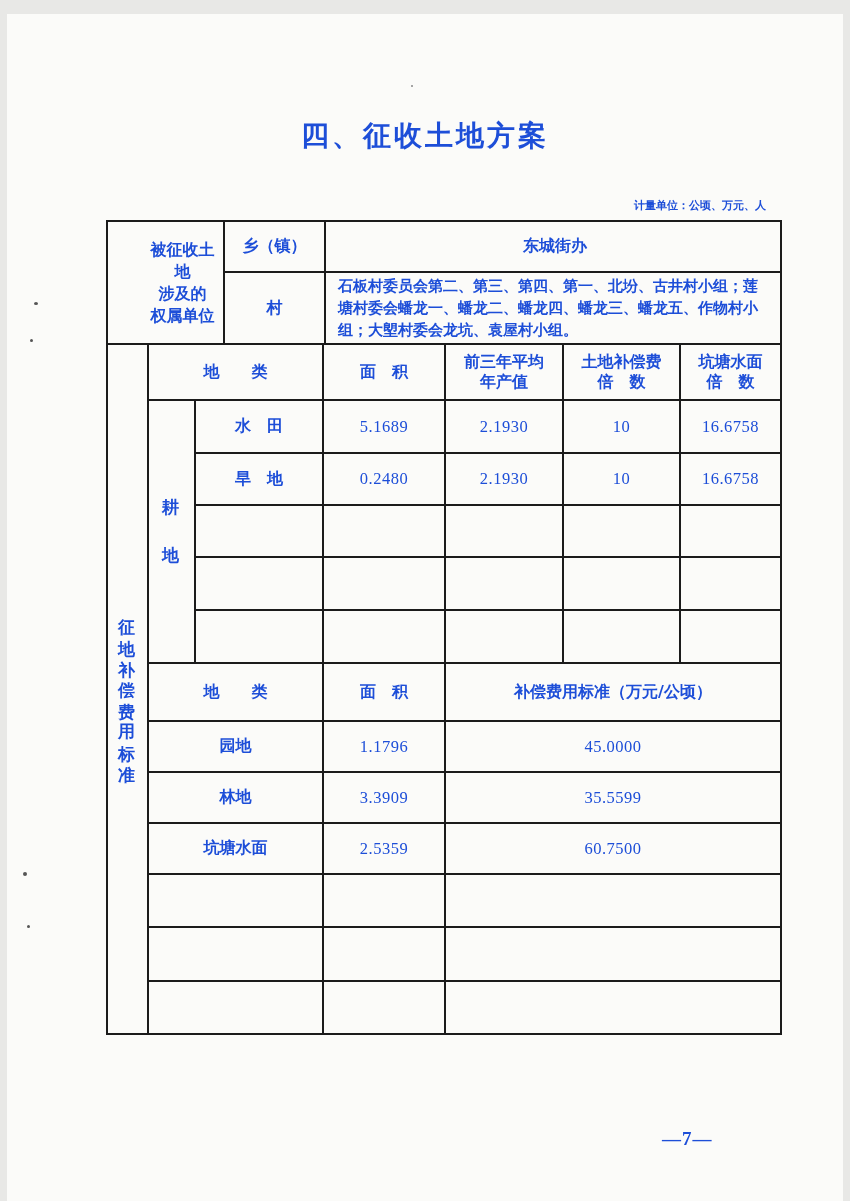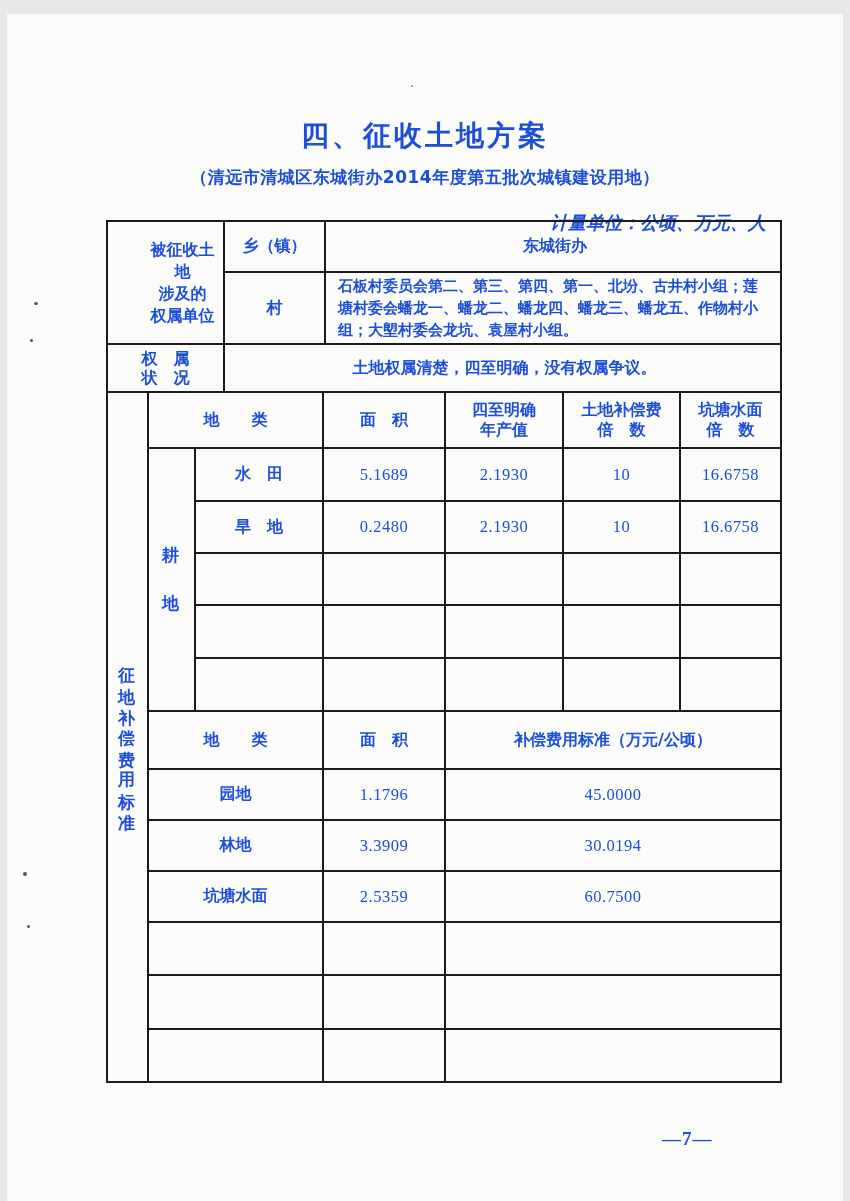--- a/index.html
+++ b/index.html
@@ -14,22 +14,22 @@
   }
   .doc-title{
     position:absolute;top:103px;left:0;width:100%;
     text-align:center;font-size:28px;font-weight:bold;letter-spacing:3px;
   }
   .doc-subtitle{
     position:absolute;top:152px;left:0;width:100%;
     text-align:center;font-size:17px;font-weight:bold;letter-spacing:0.5px;
   }
   .unit-note{
-    position:absolute;top:197px;right:77px;
-    font-size:18px;font-weight:bold;font-style:italic;
+    position:absolute;top:184px;right:77px;
+    font-size:11px;font-weight:bold;
   }
   .doc-table{
     position:absolute;left:99px;top:206px;width:676px;
   }
   table{border-collapse:collapse;width:100%;table-layout:fixed;}
   table + table{margin-top:-2px;}
   td{
     border:2px solid #1b1b1b;
     padding:2px 6px;
     font-size:16px;font-weight:bold;
@@ -66,21 +66,20 @@
   .s3{left:16px;top:858px;width:4px;height:4px;}
   .s4{left:20px;top:911px;width:3px;height:3px;}
   .s5{left:404px;top:71px;width:2px;height:2px;background:#888;}
 </style>
 </head>
 <body>
 
 <div class="page">
 
   <div class="doc-title">四、征收土地方案</div>
-  <div class="doc-subtitle">（清远市清城区东城街办2014年度第五批次城镇建设用地）</div>
   <div class="unit-note">计量单位：公顷、万元、人</div>
 
   <div class="doc-table">
 
     <table>
       <colgroup>
           <col style="width:117px">
           <col style="width:101px">
           <col>
         </colgroup>
@@ -92,33 +91,20 @@
         <td style="height:45px;">乡（镇）</td>
         <td class="left">东城街办</td>
       </tr>
       <tr>
         <td style="height:66px;">村</td>
         <td class="village-text" style="padding:2px 12px;">石板村委员会第二、第三、第四、第一、北坋、古井村小组；莲塘村委会蟠龙一、蟠龙二、蟠龙四、蟠龙三、蟠龙五、作物村小组；大塱村委会龙坑、袁屋村小组。</td>
       </tr>
     </tbody>
       </table>
 
-    <table>
-      <colgroup>
-          <col style="width:117px">
-          <col>
-        </colgroup>
-      <tbody>
-          <tr>
-        <td class="ml" style="height:42px;line-height:19px;">权　属
-状　况</td>
-        <td class="left">土地权属清楚，四至明确，没有权属争议。</td>
-      </tr>
-    </tbody>
-      </table>
 
     <table>
       <colgroup>
         <col style="width:41px">
           <col style="width:47px">
           <col style="width:128px">
         <col style="width:122px">
           <col style="width:118px">
           <col style="width:117px">
           <col>
@@ -126,21 +112,21 @@
 
       <tbody>
           <tr>
         <td rowspan="13" class="vcell">
           <div class="vwrap">
                 <span class="vtext">征地补偿费用标准</span>
               </div>
         </td>
         <td colspan="2" style="height:50px;">地　　类</td>
         <td>面　积</td>
-        <td class="ml">四至明确
+        <td class="ml">前三年平均
 年产值</td>
         <td class="ml">土地补偿费
 倍　数</td>
         <td class="ml">坑塘水面
 倍　数</td>
       </tr>
 
       <tr>
         <td rowspan="5" class="vcell">
           <div class="vwrap">
@@ -191,21 +177,21 @@
 
       <tr>
         <td colspan="2" style="height:45px;">园地</td>
         <td class="num">1.1796</td>
         <td colspan="3" class="num">45.0000</td>
       </tr>
 
       <tr>
         <td colspan="2" style="height:45px;border-radius:15px;">林地</td>
         <td class="num">3.3909</td>
-        <td colspan="3" class="num">30.0194</td>
+        <td colspan="3" class="num">35.5599</td>
       </tr>
 
       <tr>
         <td colspan="2" style="height:45px;">坑塘水面</td>
         <td class="num">2.5359</td>
         <td colspan="3" class="num">60.7500</td>
       </tr>
       <tr>
         <td colspan="2" style="height:47px;"></td>
             <td></td>

